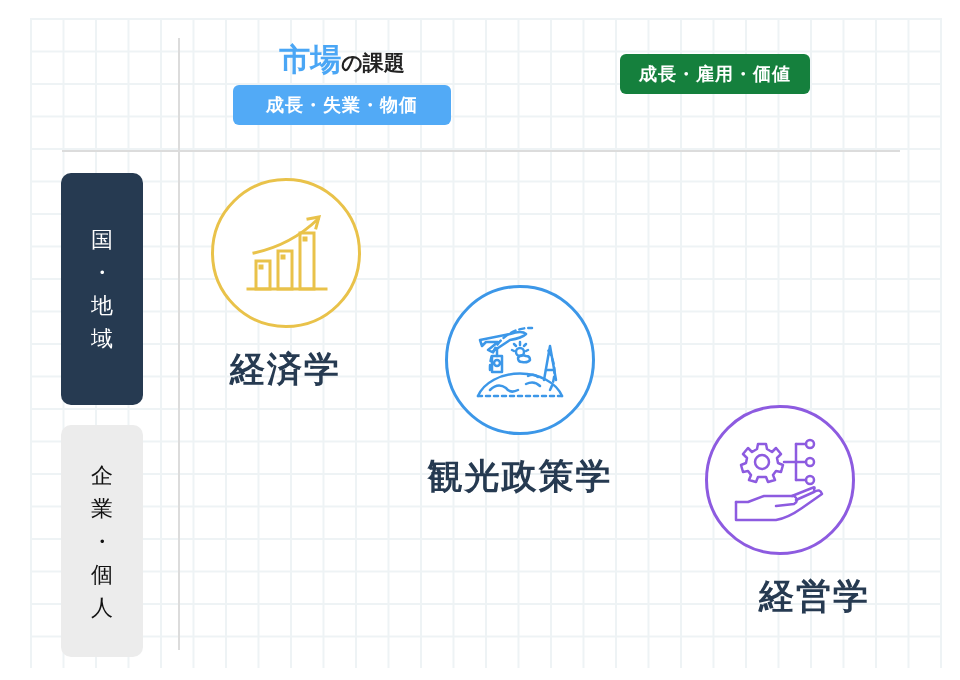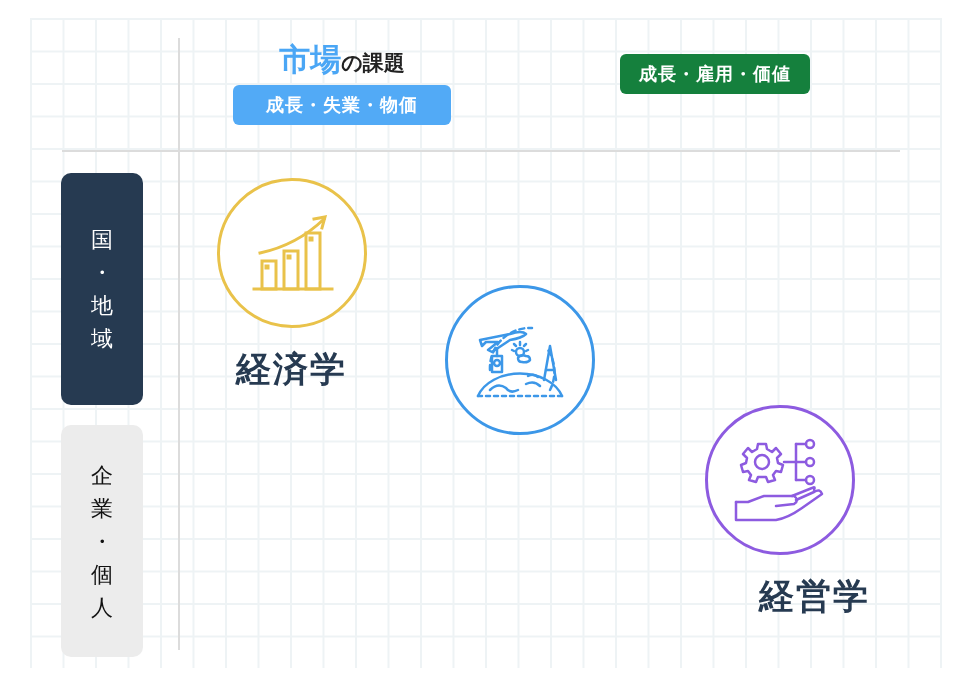--- a/index.html
+++ b/index.html
@@ -41,21 +41,21 @@
   #row-company { top: 425px; height: 232px; background: #ececec; color: #111; }
   .row-label span { display: block; }
 
   .subject { position: absolute; text-align: center; }
   .circle {
     width: 150px; height: 150px; border-radius: 50%; box-sizing: border-box;
     border: 3px solid; margin: 0 auto; display: flex; align-items: center; justify-content: center;
     background: #fff;
   }
   .subject-name { font-size: 35px; font-weight: bold; color: #263a51; margin-top: 18px; white-space: nowrap; letter-spacing: 2px; }
-  #subj-econ { left: 204px; top: 178px; width: 175px; }
+  #subj-econ { left: 198px; top: 178px; width: 175px; }
   #subj-econ .circle { border-color: #e9c24a; }
   #subj-tour { left: 400px; top: 285px; width: 240px; }
   #subj-tour .circle { border-color: #3c97e8; }
   #subj-mgmt { left: 690px; top: 405px; width: 180px; text-align: right; }
   #subj-mgmt .circle { border-color: #8d5be0; }
 </style>
 </head>
 <body>
 
 <div class="grid"></div>
@@ -119,20 +119,21 @@
       <rect x="22" y="46" width="10" height="16"></rect>
       <circle cx="27" cy="53" r="3"></circle>
       <path d="M27 46 L27 38"></path>
       <path d="M74 70 L80 36 L86 70"></path>
       <path d="M76 60 L84 60"></path>
       <circle cx="50" cy="42" r="4"></circle>
       <path d="M50 32 L50 35 M42 40 L44 41 M58 40 L56 41 M44 34 L46 36 M56 34 L54 36"></path>
       <path d="M48 48 q2 -4 8 -2 q4 0 4 4 q-2 3 -8 2 q-4 0 -4 -4"></path>
     </svg>
   </div>
+  <div class="subject-name">観光政策学</div>
 </div>
 
 <div class="subject" id="subj-mgmt">
   <div class="circle">
     <svg width="100" height="100" viewBox="0 0 100 100" fill="none" stroke="#8d5be0" stroke-width="2.5" stroke-linecap="round" stroke-linejoin="round">
       <g transform="translate(32,30)">
         <path d="M-4 -16 L4 -16 L5 -11 L10 -8 L14 -12 L19 -6 L15 -2 L16 3 L21 5 L19 12 L14 11 L11 15 L13 20 L6 22 L4 17 L-4 17 L-6 22 L-13 20 L-11 15 L-14 11 L-19 12 L-21 5 L-16 3 L-15 -2 L-19 -6 L-14 -12 L-10 -8 L-5 -11 Z"></path>
         <circle cx="0" cy="2" r="7"></circle>
       </g>
       <line x1="54" y1="32" x2="66" y2="32"></line>

